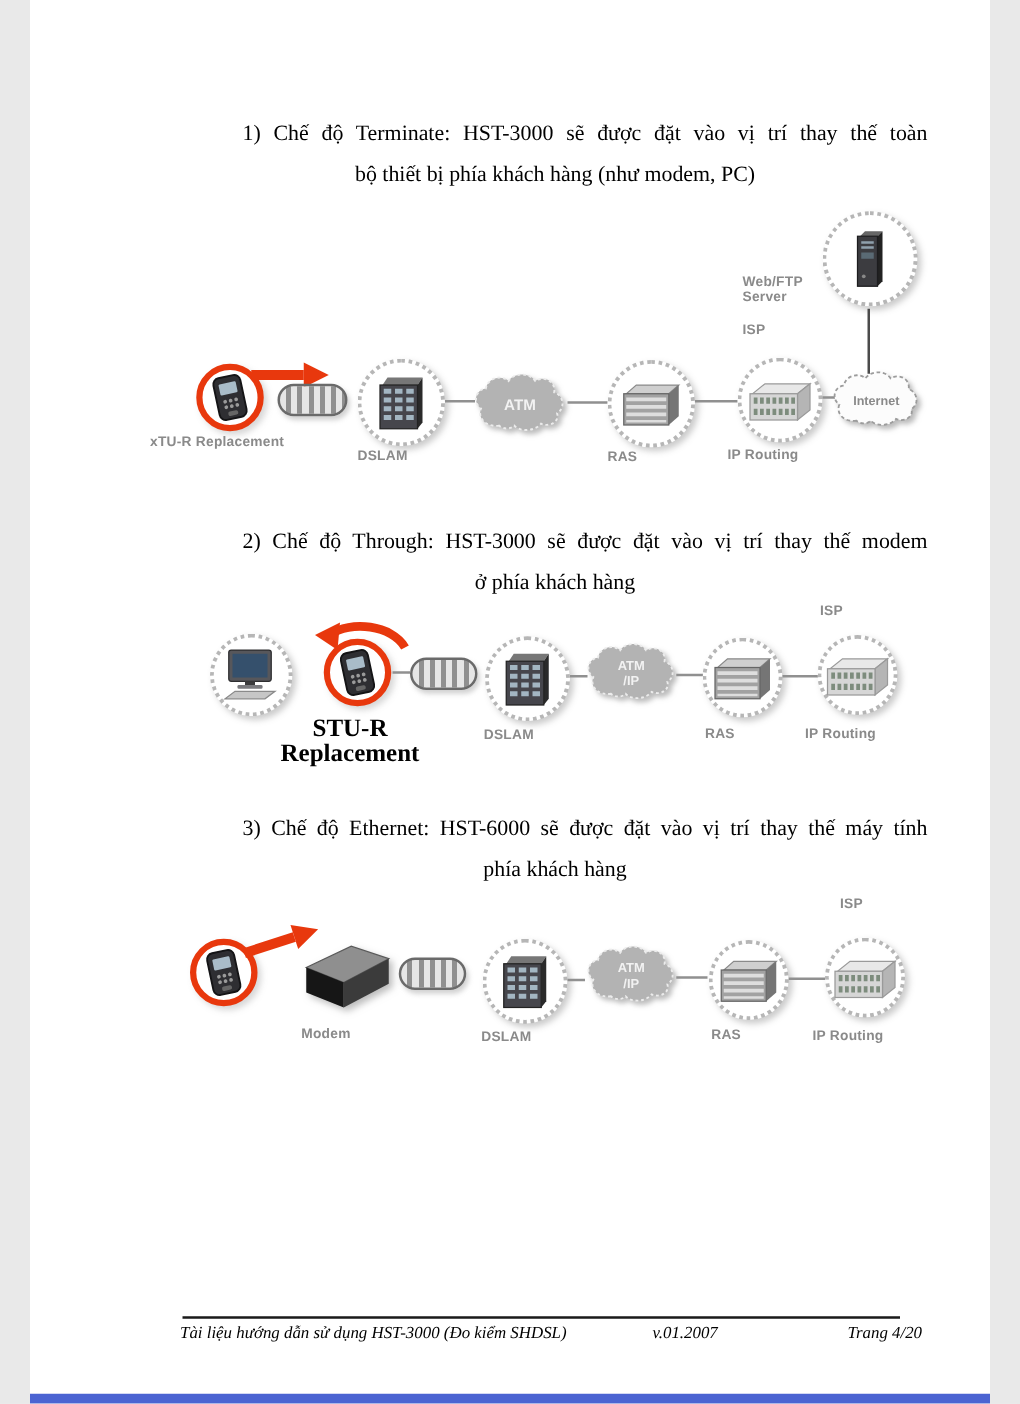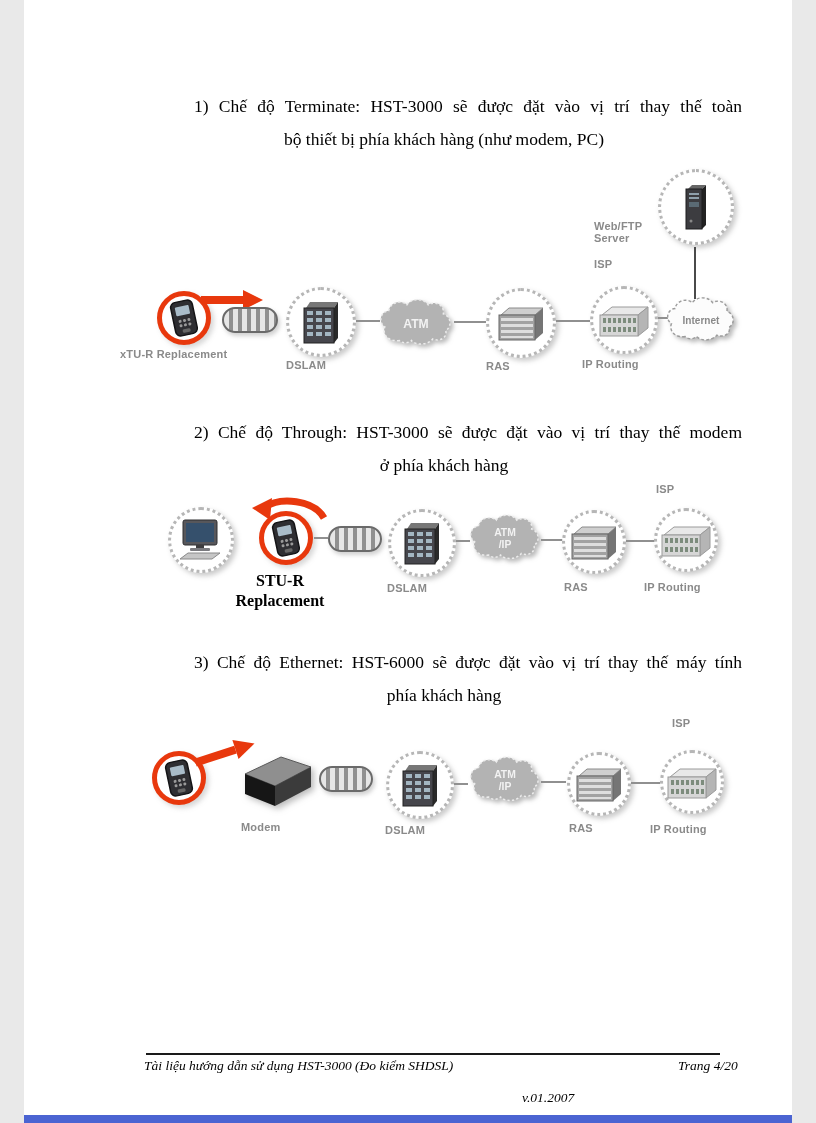--- a/index.html
+++ b/index.html
@@ -10,21 +10,21 @@
   .pl2{text-align:center;}
   .dcircle{position:absolute;border:3px dotted #b6b6b6;border-radius:50%;box-sizing:border-box;
            display:flex;align-items:center;justify-content:center;background:#fff;
            box-shadow:3px 3px 5px rgba(140,140,140,0.45);}
   .rcircle{position:absolute;border:5px solid #e8380d;border-radius:50%;box-sizing:border-box;
            display:flex;align-items:center;justify-content:center;background:#fff;
            box-shadow:3px 3px 5px rgba(140,140,140,0.35);}
   .dlabel{position:absolute;font-family:"Liberation Sans", sans-serif;font-weight:bold;
           font-size:11px;color:#8a8a8a;text-align:left;letter-spacing:0.2px;}
   .sturlbl{position:absolute;font-family:"Liberation Serif", serif;font-weight:bold;
-           font-size:16px;color:#000;text-align:center;}
+           font-size:20px;color:#000;text-align:center;}
   .conn{position:absolute;height:2px;background:#909090;}
   .vline{position:absolute;width:2px;background:#4a4a4a;}
   .pipe{position:absolute;border:2px solid #6a6a6a;border-radius:13px;box-sizing:border-box;
         background:repeating-linear-gradient(90deg,#e6e6e6 0 5px,#909090 5px 9px);
         box-shadow:2px 3px 4px rgba(140,140,140,0.4);}
   .tilt{transform:rotate(-12deg);}
   .cloudsvg{position:absolute;filter:drop-shadow(3px 3px 2px rgba(120,120,120,0.5));}
   .arrowsvg{position:absolute;}
   .iconabs{position:absolute;}
   .footer-line{position:absolute;left:122px;top:1053px;width:574px;height:2px;background:#1a1a1a;}
@@ -380,17 +380,17 @@
             <rect x="30" y="24" width="3" height="5"></rect>
             <rect x="35" y="24" width="3" height="5"></rect>
         </g>
       </svg>
     </div>
     <div class="dlabel" style="left:626px;top:823px;width:84px;">IP Routing</div>
   </div>
 
   <div class="footer-line"></div>
   <div class="footer-text" style="left:120px;top:1058px;">Tài liệu hướng dẫn sử dụng HST-3000 (Đo kiểm SHDSL)</div>
-  <div class="footer-text" style="left:498px;top:1058px;margin-top:32px;">v.01.2007</div>
+  <div class="footer-text" style="left:498px;top:1058px;">v.01.2007</div>
   <div class="footer-text" style="left:654px;top:1058px;text-align:right;">Trang 4/20</div>
   <div class="bottombar"></div>
 
 </div>
 
 </body></html>

